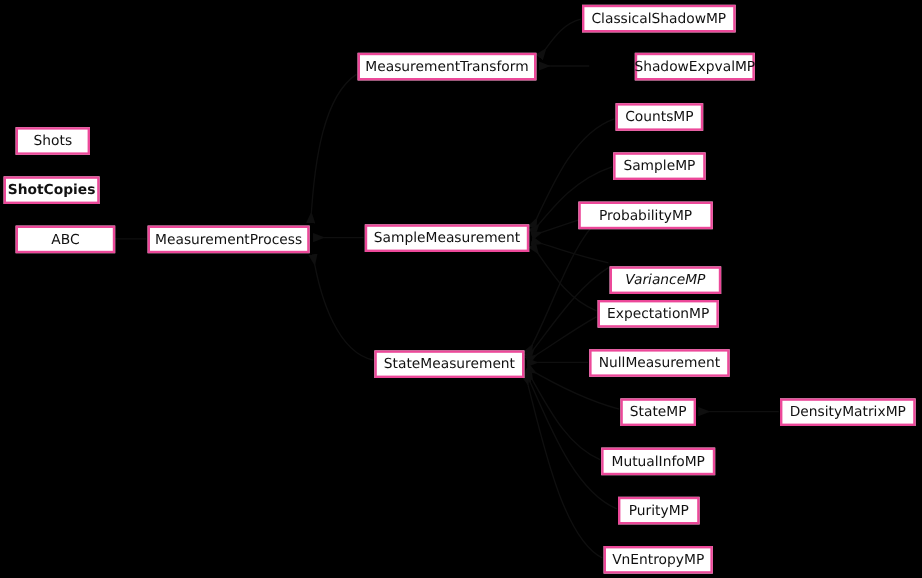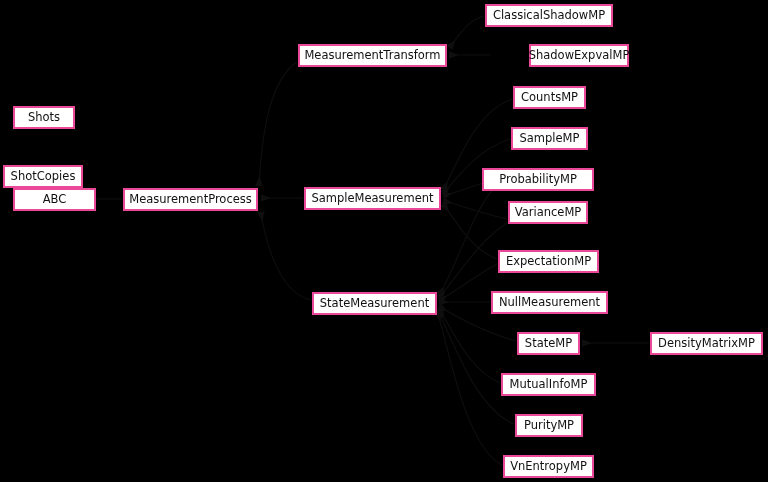--- a/index.html
+++ b/index.html
@@ -71,32 +71,32 @@
       <path class="edge" marker-end="url(#arrow)" d="M490,302 L440,302" stroke="#0f0f0f"></path>
       <path class="edge" marker-end="url(#arrow)" d="M516,341 C490,334 462,320 440,307" stroke="#0f0f0f"></path>
       <path class="edge" marker-end="url(#arrow)" d="M500,383 C472,371 457,340 440,310" stroke="#0f0f0f"></path>
       <path class="edge" marker-end="url(#arrow)" d="M514,424 C478,409 457,352 439,312" stroke="#0f0f0f"></path>
       <path class="edge" marker-end="url(#arrow)" d="M502,465 C468,448 451,362 438,313" stroke="#0f0f0f"></path>
       <path class="edge" marker-end="url(#arrow)" d="M649,343 L583,343" stroke="#0f0f0f"></path>
     </g>
   </svg>
 
   <div class="node" style="left:13px;  top:106px; width:62px;">Shots</div>
-  <div class="node" style="left:3px;   top:165px; width:80px;">ShotCopies</div>
+  <div class="node" style="left:3px;   top:147px; width:80px;font-weight:bold;">ShotCopies</div>
   <div class="node" style="left:13px;  top:188px; width:83px;">ABC</div>
   <div class="node" style="left:123px; top:188px; width:135px;">MeasurementProcess</div>
   <div class="node" style="left:298px; top:44px;  width:149px;">MeasurementTransform</div>
   <div class="node" style="left:304px; top:187px; width:137px;">SampleMeasurement</div>
   <div class="node" style="left:312px; top:292px; width:125px;">StateMeasurement</div>
   <div class="node" style="left:485px; top:4px;   width:128px;">ClassicalShadowMP</div>
   <div class="node" style="left:492px; top:44px;  width:100px;margin-left:37px;">ShadowExpvalMP</div>
   <div class="node" style="left:513px; top:86px;  width:73px;">CountsMP</div>
   <div class="node" style="left:511px; top:127px; width:77px;">SampleMP</div>
   <div class="node" style="left:482px; top:168px; width:112px;">ProbabilityMP</div>
-  <div class="node" style="left:508px; top:201px; width:80px;">VarianceMP</div>
+  <div class="node" style="left:508px; top:222px; width:93px;font-style:italic;">VarianceMP</div>
   <div class="node" style="left:498px; top:250px; width:101px;">ExpectationMP</div>
   <div class="node" style="left:491px; top:291px; width:117px;">NullMeasurement</div>
   <div class="node" style="left:517px; top:332px; width:63px;">StateMP</div>
   <div class="node" style="left:501px; top:373px; width:95px;">MutualInfoMP</div>
   <div class="node" style="left:650px; top:332px; width:113px;">DensityMatrixMP</div>
   <div class="node" style="left:515px; top:414px; width:68px;">PurityMP</div>
   <div class="node" style="left:503px; top:455px; width:91px;">VnEntropyMP</div>
 
 </div>
 

